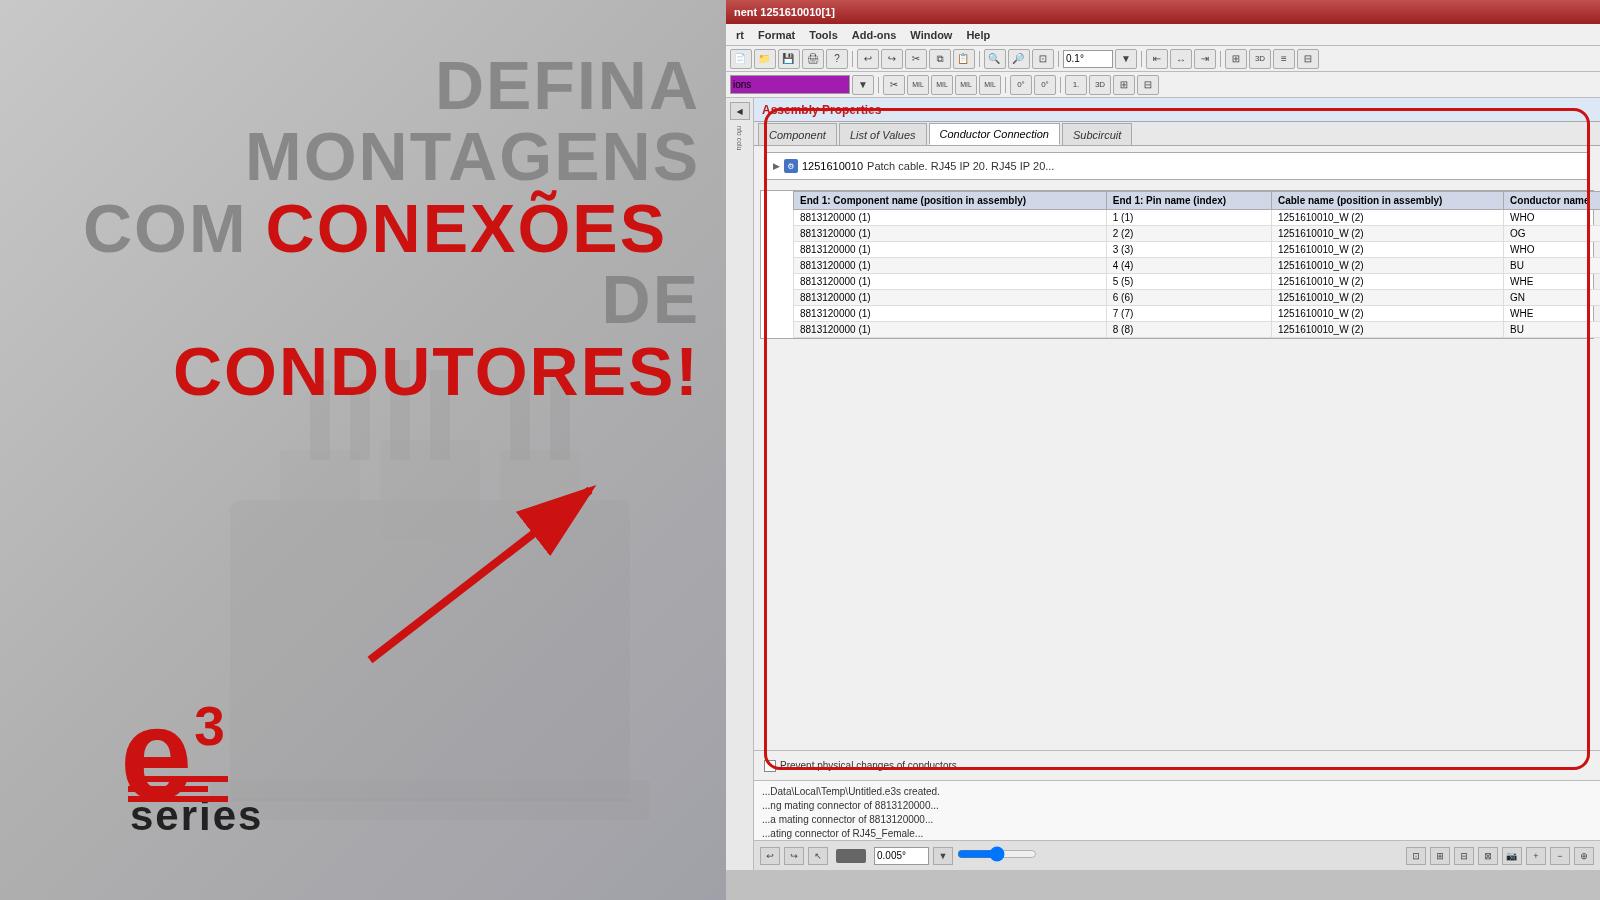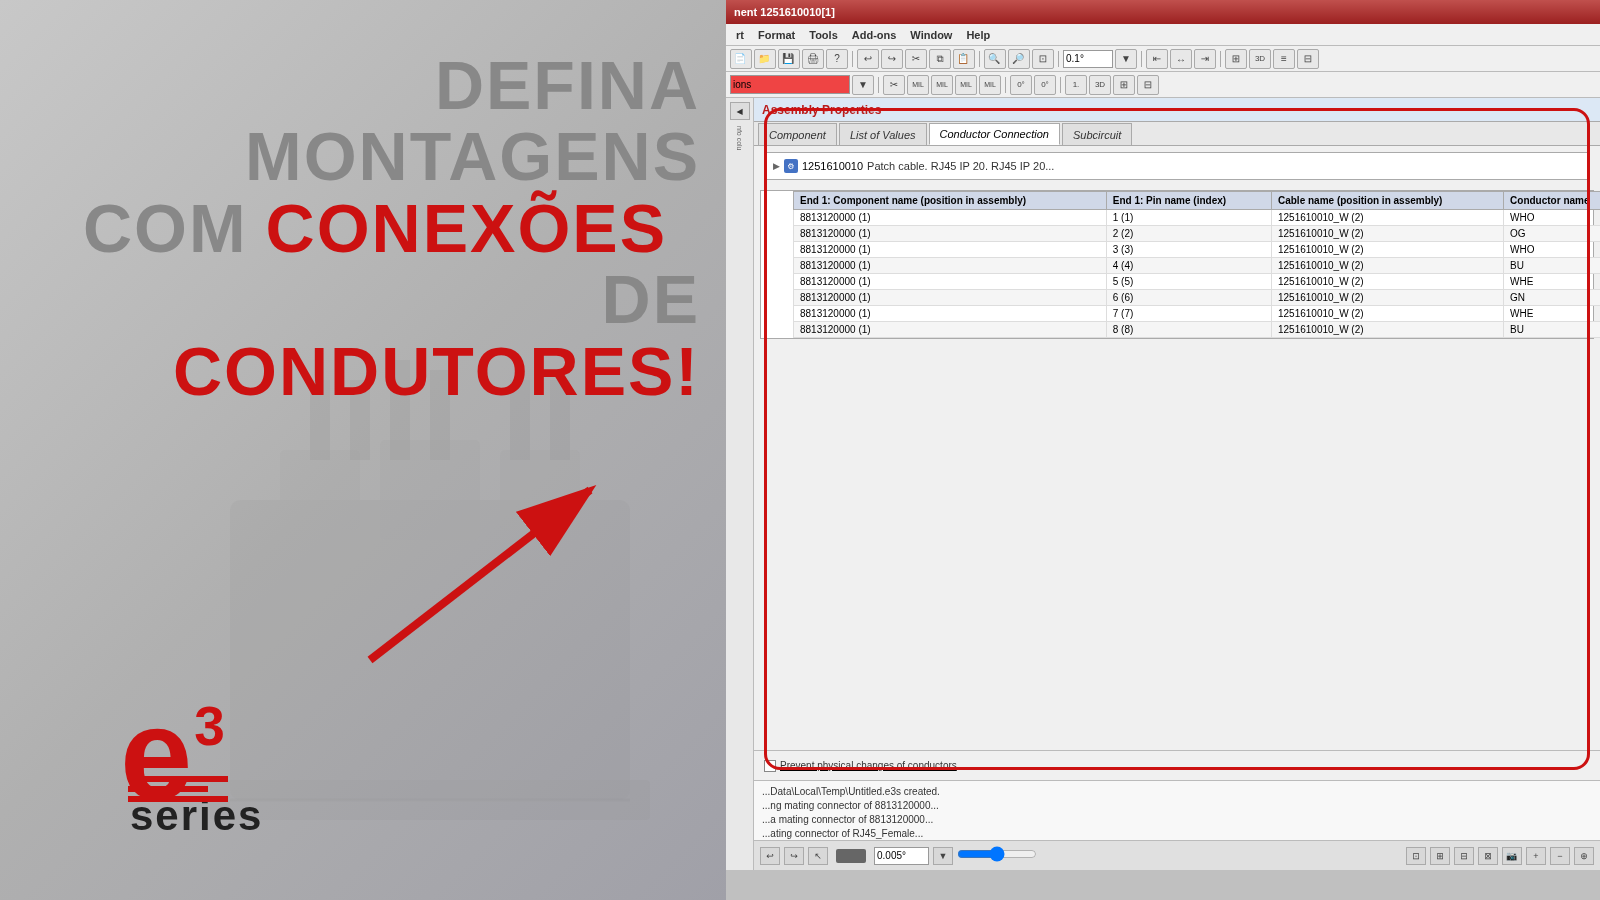--- a/index.html
+++ b/index.html
@@ -176,21 +176,21 @@
       border-bottom: 1px solid #bbb;
       gap: 2px;
     }
 
     .toolbar-label-input {
       height: 19px;
       width: 120px;
       font-size: 10px;
       border: 1px solid #999;
       padding: 0 2px;
-      background: #ef4444;
+      background: #a21caf;
     }
 
     
     .main-content {
       display: flex;
       height: calc(900px - 24px - 22px - 26px - 26px - 30px);
     }
 
     
     .sidebar {
@@ -369,21 +369,20 @@
       position: absolute;
       bottom: 90px;
       left: 0;
       right: 0;
       height: 30px;
       background: #f0f0f0;
       display: flex;
       align-items: center;
       padding: 0 10px;
       border-top: 1px solid #bbb;
-      text-decoration: underline;
     }
 
     .checkbox-label {
       font-size: 10px;
       color: #333;
       display: flex;
       align-items: center;
       gap: 4px;
     }
 

